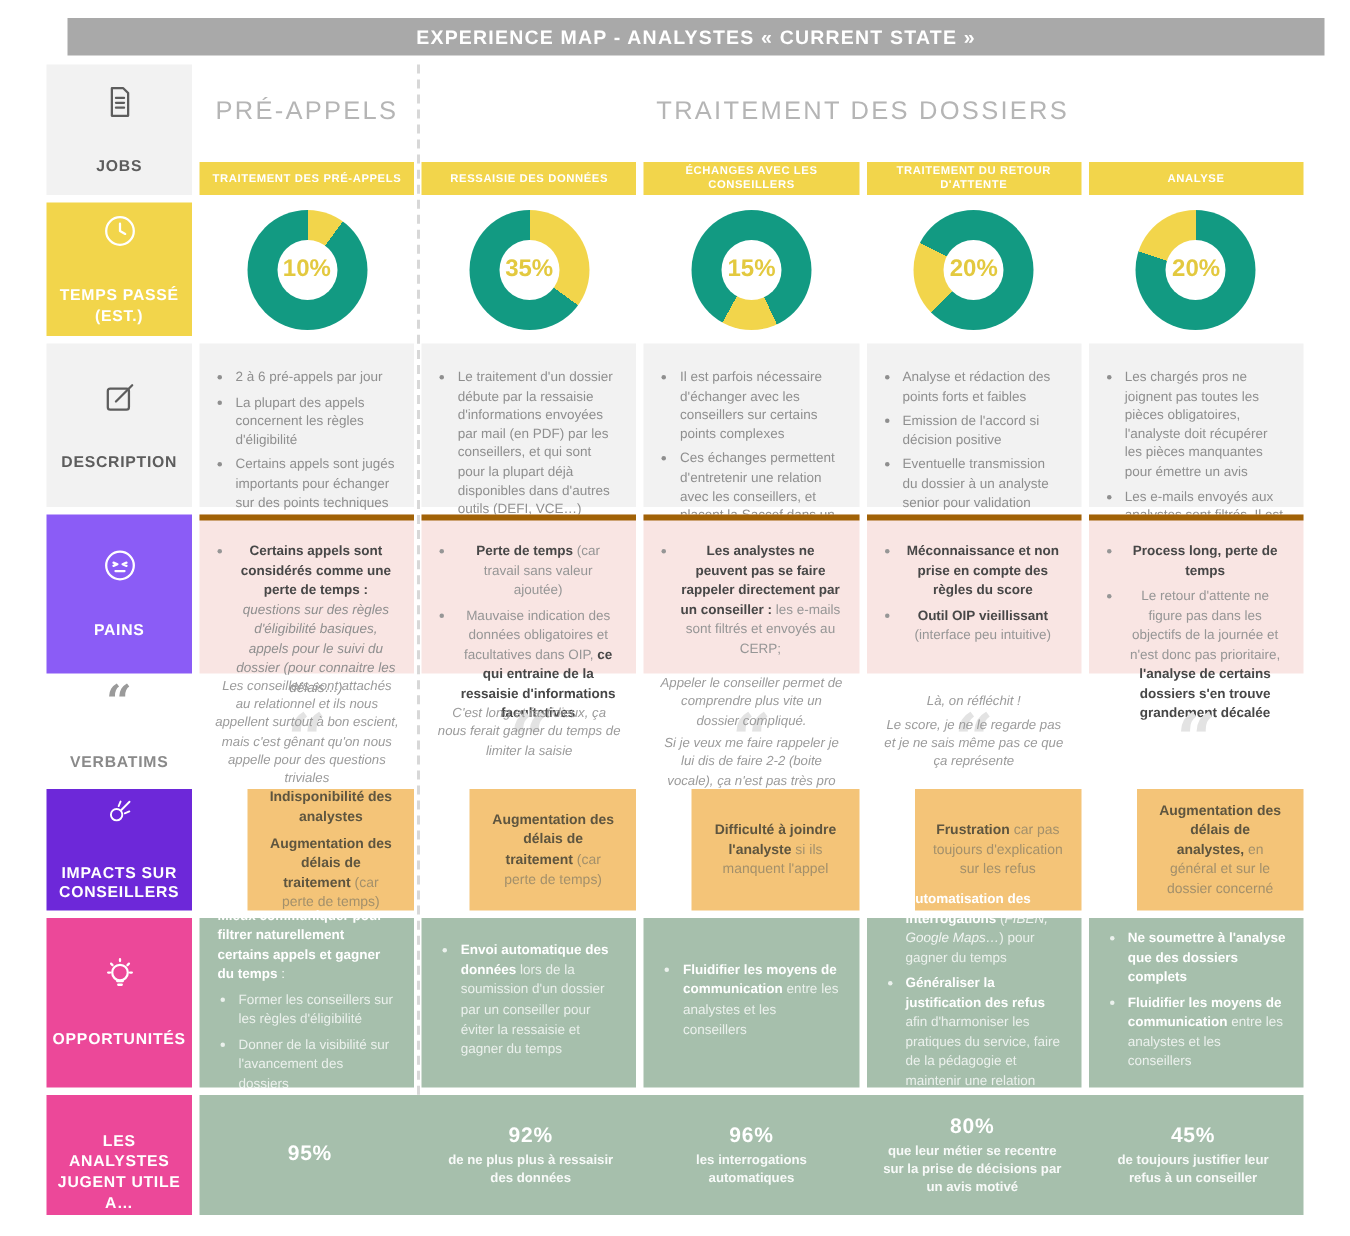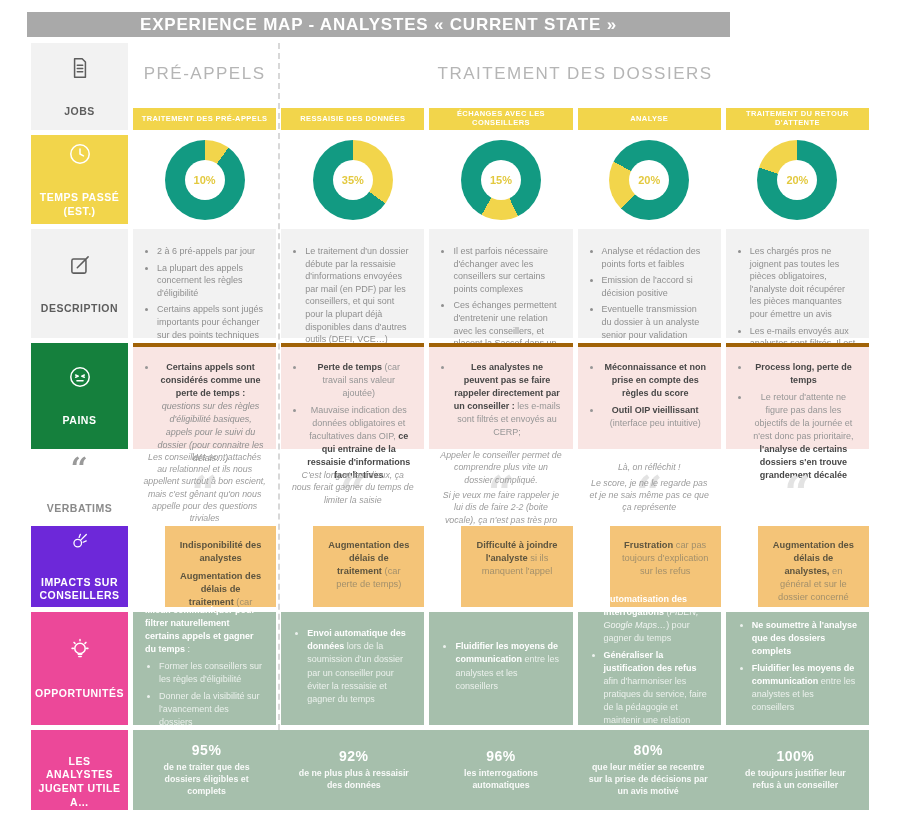--- a/index.html
+++ b/index.html
@@ -1,56 +1,56 @@
 <!DOCTYPE html>
 <html><head>
 <meta charset="utf-8">
 <style>
   html,body{margin:0;padding:0;background:#fff;}
   body{width:900px;height:824px;position:relative;overflow:hidden;
        font-family:"Liberation Sans",sans-serif;-webkit-font-smoothing:antialiased;}
-  .titlebar{position:absolute;left:27px;width:703px;top:12px;height:25px;background:#a9a9a9;
+  .titlebar{position:absolute;left:45px;width:838px;top:12px;height:25px;background:#a9a9a9;
        color:#fff;display:flex;align-items:center;justify-content:center;
-       font-size:17px;font-weight:bold;letter-spacing:.8px;}
+       font-size:13px;font-weight:bold;letter-spacing:.8px;}
   .dashline{position:absolute;left:278px;top:43px;height:767px;width:0;
        border-left:2px dashed #d8d8d8;z-index:0;}
   .grid{position:absolute;left:31px;top:43px;width:838px;display:grid;
        grid-template-columns:97px repeat(5,1fr);
        grid-template-rows:87px 89px 109px 106px 67px 81px 113px 80px;
        gap:5px;z-index:1;}
   
   .side{display:flex;flex-direction:column;align-items:center;justify-content:center;
        gap:24px;text-align:center;font-size:10.5px;font-weight:bold;letter-spacing:.5px;
        padding:4px;line-height:1.3;}
   .side svg{width:26px;height:26px;fill:none;stroke:currentColor;stroke-width:1.4;
        stroke-linecap:round;stroke-linejoin:round;}
   .side.light{background:#f2f2f2;color:#5d5d5d;}
   .side.yellow{background:#f2d54b;color:#fff;}
-  .side.red{background:#15803d;color:#fff;}
+  .side.red{background:#8b5cf6;color:#fff;}
   .side.plain{background:transparent;color:#8a8a8a;}
   .side.orange{background:#6d28d9;color:#fff;}
   .side.green{background:#ec4899;color:#fff;}
   .quote-glyph{font-family:"DejaVu Serif",serif;font-size:30px;font-weight:bold;
        color:#9a9a9a;line-height:.6;height:18px;}
   
   .jobs-content{grid-column:2/7;display:grid;grid-template-columns:repeat(5,1fr);
        grid-template-rows:1fr 22px;gap:4px 5px;}
   .phase{display:flex;align-items:center;justify-content:center;font-size:17px;
        color:#b5b5b5;letter-spacing:1.5px;}
   .phase-1{grid-column:1;grid-row:1;}
   .phase-2{grid-column:2/6;grid-row:1;}
   .chip{grid-row:2;background:#f2d54b;color:#fff;display:flex;align-items:center;
        justify-content:center;font-size:7.5px;font-weight:bold;letter-spacing:.4px;
        text-align:center;line-height:1.15;padding:2px 3px;}
   
   .cell-time{background:#fff;display:flex;align-items:center;justify-content:center;}
   .donut{width:80px;height:80px;border-radius:50%;position:relative;}
   .donut-hole{position:absolute;inset:20px;background:#fff;border-radius:50%;
        display:flex;align-items:center;justify-content:center;color:#e3c93f;
-       font-weight:bold;font-size:11px;}
+       font-weight:bold;font-size:16px;}
   
   .cell-desc{background:#f2f2f2;padding:16px 12px 10px 10px;font-size:9px;color:#8f8f8f;
        line-height:1.4;}
   .cell-desc ul{margin:0;padding-left:14px;}
   .cell-desc li{margin-bottom:4px;}
   
   .cell-pain{background:#f9e5e3;border-top:4px solid #a16207;padding:14px 12px 8px 10px;
        font-size:9px;color:#969696;line-height:1.45;text-align:center;}
   .cell-pain ul{margin:0;padding-left:14px;}
   .cell-pain li{margin-bottom:4px;}
@@ -59,21 +59,21 @@
   
   .cell-verb{position:relative;display:flex;flex-direction:column;align-items:center;
        justify-content:center;text-align:center;font-style:italic;font-size:8.8px;
        color:#9b9b9b;line-height:1.4;padding:2px 10px;}
   .cell-verb p{margin:3px 0;position:relative;z-index:1;}
   .verb-mark{position:absolute;left:50%;top:58%;transform:translate(-50%,-50%);
        font-family:"DejaVu Serif",serif;font-size:46px;font-weight:bold;color:#e3e3e3;
        z-index:0;font-style:normal;}
   
   .cell-imp{background:#f4c478;display:flex;flex-direction:column;align-items:center;
-       justify-content:flex-start;text-align:center;font-size:9.3px;color:#a3906b;
+       justify-content:center;text-align:center;font-size:9.3px;color:#a3906b;
        line-height:1.4;padding:8px 12px;margin-left:32px;}
   .cell-imp p{margin:5px 0;}
   .cell-imp b{color:#5e553f;}
   
   .cell-opp{background:#a6bfac;display:flex;flex-direction:column;justify-content:center;
        font-size:9px;color:rgba(255,255,255,.78);line-height:1.45;padding:10px 12px;}
   .cell-opp b{color:#fff;}
   .cell-opp i{color:rgba(255,255,255,.85);}
   .opp-intro{margin-bottom:4px;color:rgba(255,255,255,.9);}
   .opp-intro:empty{display:none;}
@@ -100,22 +100,22 @@
         <path d="M9.5 9.5h5M9.5 12.5h5M9.5 15.5h5"></path>
       </svg>
     <span>JOBS</span>
   </div>
   <div class="jobs-content">
     <div class="phase phase-1">PRÉ-APPELS</div>
     <div class="phase phase-2">TRAITEMENT DES DOSSIERS</div>
     <div class="chip">TRAITEMENT DES PRÉ-APPELS</div>
     <div class="chip">RESSAISIE DES DONNÉES</div>
     <div class="chip">ÉCHANGES AVEC LES CONSEILLERS</div>
+    <div class="chip">TRAITEMENT DU RETOUR D'ATTENTE</div>
     <div class="chip">ANALYSE</div>
-    <div class="chip">TRAITEMENT DU RETOUR D'ATTENTE</div>
   </div>
 
   <div class="side yellow">
     <svg viewBox="0 0 24 24">
         <circle cx="12" cy="12" r="8.5"></circle>
         <path d="M12 7.5V12l3.2 1.8"></path>
       </svg>
     <span>TEMPS PASSÉ (EST.)</span>
   </div>
   <div class="cell-time">
@@ -333,33 +333,32 @@
   <div class="side green">
     <svg viewBox="0 0 24 24">
         <circle cx="10.5" cy="13.5" r="6.5"></circle>
         <path d="M13.5 4.2a6.3 6.3 0 0 1 6.3 6.3h-6.3z"></path>
       </svg>
     <span>LES ANALYSTES JUGENT UTILE A…</span>
   </div>
   <div class="stats-box">
     <div class="stat">
         <div class="pct">95%</div>
-        <div class="lbl">de ne traiter que des dossiers éligibles et complets</div>
       </div>
     <div class="stat">
         <div class="pct">92%</div>
         <div class="lbl">de ne plus plus à ressaisir des données</div>
       </div>
     <div class="stat">
         <div class="pct">96%</div>
         <div class="lbl">les interrogations automatiques</div>
       </div>
     <div class="stat">
         <div class="pct">80%</div>
         <div class="lbl">que leur métier se recentre sur la prise de décisions par un avis motivé</div>
       </div>
     <div class="stat">
-        <div class="pct">100%</div>
+        <div class="pct">45%</div>
         <div class="lbl">de toujours justifier leur refus à un conseiller</div>
       </div>
   </div>
 
 </div>
 
 </body></html>

